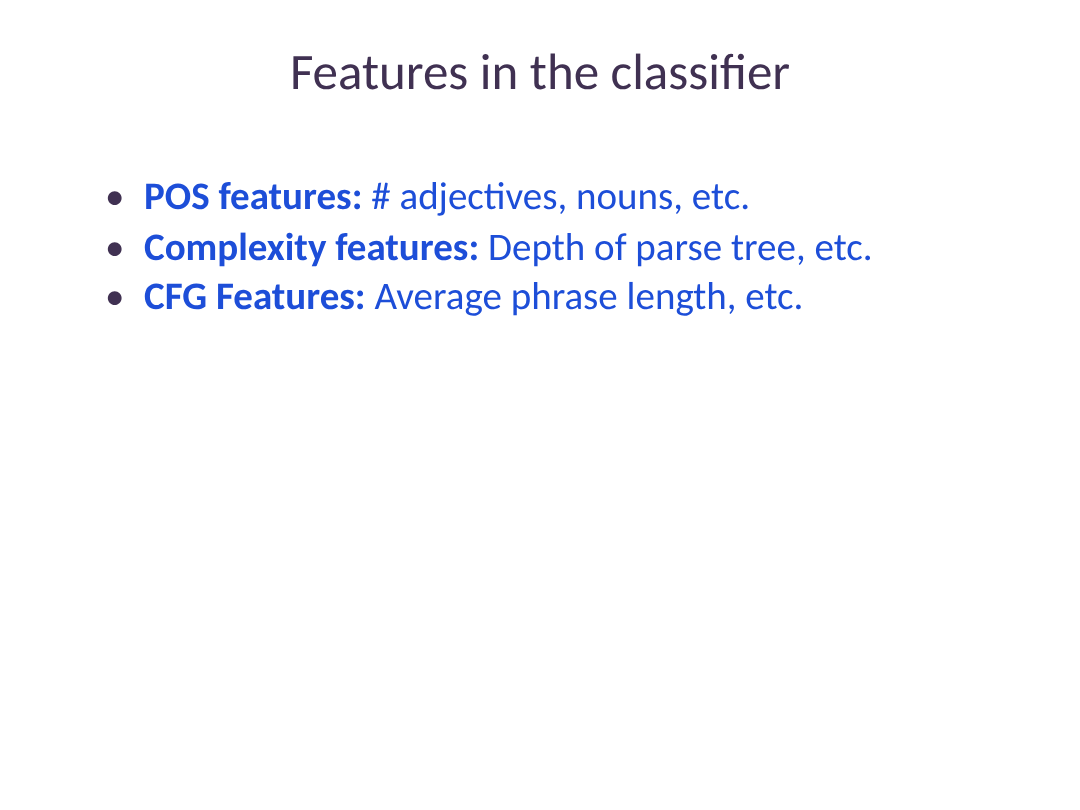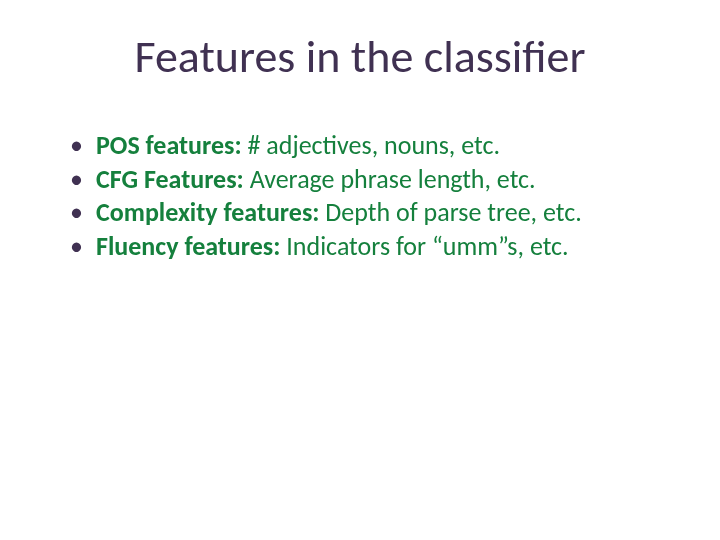--- a/index.html
+++ b/index.html
@@ -10,33 +10,33 @@
     body {
       width: 720px;
       height: 540px;
       background: #ffffff;
       font-family: Calibri, "Segoe UI", Arial, sans-serif;
       padding: 28px 48px 40px 48px;
       overflow: hidden;
     }
     .title {
       color: #403152;
-      font-size: 46px;
+      font-size: 34px;
       font-weight: 400;
       text-align: center;
       margin-bottom: 46px;
       letter-spacing: 0px;
     }
     ul.bullets {
       list-style: none;
       padding-left: 28px;
     }
     ul.bullets li {
       position: relative;
-      color: #15803d;
+      color: #1d4ed8;
       font-size: 26px;
       line-height: 1.22;
       margin-bottom: 2px;
       padding-left: 20px;
     }
     ul.bullets li::before {
       content: "•";
       position: absolute;
       left: -6px;
       top: 0;
@@ -53,21 +53,18 @@
 </head>
 <body>
 
 <h1 class="title">Features in the classifier</h1>
 
 <ul class="bullets">
   <li>
     <span class="label">POS features:</span><span class="desc"> # adjectives, nouns, etc.</span>
   </li>
   <li>
-    <span class="label">CFG Features:</span><span class="desc"> Average phrase length, etc.</span>
-  </li>
-  <li>
     <span class="label">Complexity features:</span><span class="desc"> Depth of parse tree, etc.</span>
   </li>
   <li>
-    <span class="label">Fluency features:</span><span class="desc"> Indicators for “umm”s, etc.</span>
+    <span class="label">CFG Features:</span><span class="desc"> Average phrase length, etc.</span>
   </li>
 </ul>
 
 </body></html>

